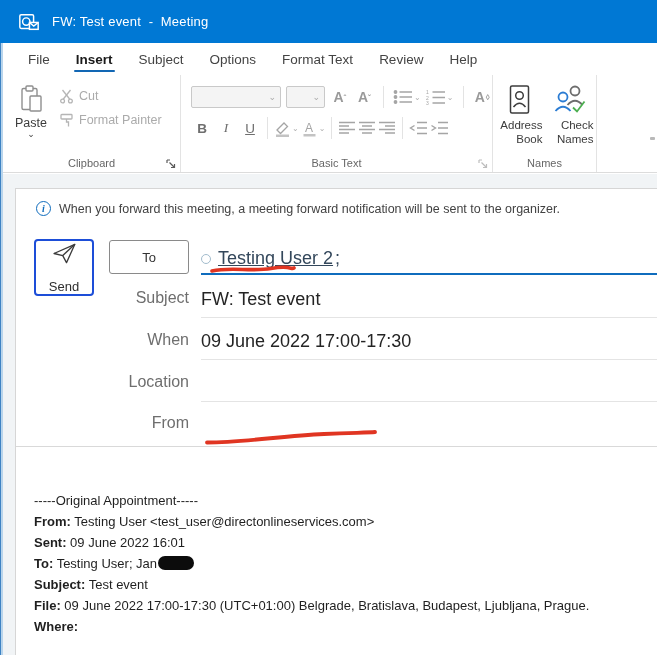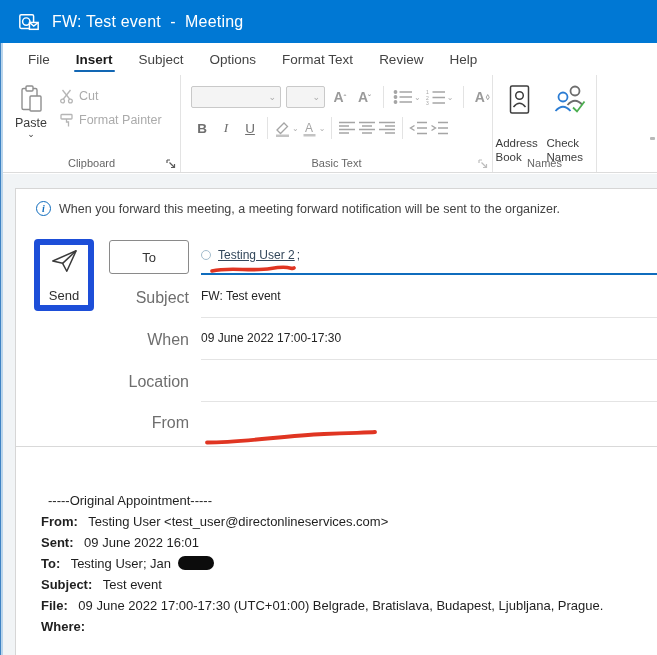--- a/index.html
+++ b/index.html
@@ -8,21 +8,21 @@
     position:relative; width:657px; height:655px; overflow:hidden;
     font-family:"Liberation Sans", sans-serif; background:#fff;
     -webkit-font-smoothing:antialiased;
   }
   
   .titlebar {
     position:absolute; top:0; left:0; right:0; height:43px;
     background:#0078d4; display:flex; align-items:center; color:#fff;
   }
   .titlebar .appicon { margin-left:18px; width:22px; height:22px; }
-  .titlebar .title { margin-left:12px; font-size:16px; white-space:pre; letter-spacing:.2px; }
+  .titlebar .title { margin-left:12px; font-size:13px; white-space:pre; letter-spacing:.2px; }
   
   .menubar {
     position:absolute; top:43px; left:3px; right:0; height:32px;
     background:#fff; display:flex; align-items:center; padding-left:12px;
   }
   .menu-item {
     position:relative; padding:0 13px; font-size:13.5px; color:#444;
     height:100%; display:flex; align-items:center; cursor:default;
   }
   .menu-item.active { color:#1a1a1a; font-weight:700; }
@@ -62,66 +62,66 @@
   .combo.font { width:92px; }
   .combo.size { width:40px; }
   .fmt { color:#9a9a9a; font-size:14px; display:flex; align-items:center; justify-content:center; height:20px; }
   .fmt.letter { width:20px; font-weight:700; }
   .vsep { width:1px; height:22px; background:#e3e3e3; margin:0 4px; }
   .bt-chev { font-size:8px; color:#b0b0b0; margin-left:1px; }
   .biu { width:22px; height:20px; display:flex; align-items:center; justify-content:center;
          font-size:13.5px; color:#6e6e6e; }
   .g-names { width:104px; display:flex; justify-content:center; gap:4px; }
   .bigbtn { width:47px; padding-top:9px; display:flex; flex-direction:column; align-items:center; }
-  .bigbtn .blabel { margin-top:20px; font-size:11.5px; color:#3c3c3c; text-align:left; line-height:14px; width:47px; }
+  .bigbtn .blabel { margin-top:2px; font-size:11.5px; color:#3c3c3c; text-align:right; line-height:14px; width:47px; }
   .g-partial { border-right:none; flex:1; position:relative; }
   .partial-mark { position:absolute; top:62px; right:2px; width:5px; height:3px; background:#b9b9b9; border-radius:1px; }
   
   .left-strip { position:absolute; left:0; top:43px; bottom:0; width:3px;
     background:linear-gradient(90deg,#3e83c4 0 1px,#b9d5ec 1px 3px); }
   .content-bg { position:absolute; top:174px; left:3px; right:0; bottom:0; background:#f1f4f6; }
   .panel {
     position:absolute; top:188px; left:15px; right:0; bottom:0;
     background:#fff; border-top:1px solid #d6d6d6; border-left:1px solid #d6d6d6;
   }
   .infobar { position:absolute; top:12px; left:20px; right:10px; display:flex; align-items:center; gap:8px; }
   .info-icon {
     width:15px; height:15px; border:1.5px solid #0f6cbd; border-radius:50%; flex:none;
     color:#0f6cbd; font-size:10px; font-style:italic; font-family:"Liberation Serif",serif;
     display:flex; align-items:center; justify-content:center; font-weight:700;
   }
   .info-text { font-size:12.5px; color:#424242; }
   .send-btn {
-    position:absolute; left:18px; top:50px; width:60px; height:72px;
-    border:6px solid #1d4ed8; border-radius:4px; background:#fff;
+    position:absolute; left:18px; top:50px; width:60px; height:57px;
+    border:2px solid #1d4ed8; border-radius:4px; background:#fff;
     display:flex; flex-direction:column; align-items:center; justify-content:center; gap:13px;
   }
   .send-btn .slabel { font-size:13px; color:#2f2f2f; }
   .to-btn {
     position:absolute; left:93px; top:51px; width:80px; height:34px;
     border:1px solid #8a8a8a; border-radius:3px; background:#fff;
     display:flex; align-items:center; justify-content:center; font-size:13px; color:#333;
   }
   .field-label { position:absolute; left:93px; width:80px; text-align:right; font-size:16px; color:#6e6e6e; }
-  .field-value { position:absolute; left:185px; font-size:12px; color:#242424; }
+  .field-value { position:absolute; left:185px; font-size:18px; color:#242424; }
   .to-line { position:absolute; left:185px; right:0; top:84px; height:2px; background:#0f6cbd; }
   .sep { position:absolute; left:185px; right:0; height:1px; background:#e4e4e4; }
   .sep-full { position:absolute; left:0; right:0; top:257px; height:1px; background:#d9d9d9; }
   .to-value { top:59px; display:flex; align-items:center; gap:7px; }
   .presence { width:10px; height:10px; border:1.5px solid #a3bccd; border-radius:50%; background:#fff; }
   .rcpt { color:#33475b; text-decoration:underline; }
   .rcpt-suffix { color:#33475b; }
   .from-value { top:223px; display:flex; align-items:center; }
   .from-value .lnk { color:#33475b; text-decoration:underline; }
   .redaction { display:inline-block; width:37px; height:15px; background:#0c0c0c; border-radius:8px; margin:0 4px 0 1px; }
   .mid { color:#242424; margin:0 5px 0 2px; }
   .scribble { position:absolute; pointer-events:none; }
   
   .mailbody { position:absolute; left:18px; top:301px; right:8px; font-size:13px; color:#1f1f1f; line-height:21px; }
-  .bodyline b, .bodyline span { white-space:pre-wrap;margin-left:7px; }
+  .bodyline b, .bodyline span { white-space:pre-wrap; }
   .bodyline b { font-weight:700; }
   .redaction-sm { display:inline-block; width:36px; height:14px; background:#0c0c0c; border-radius:7px; vertical-align:-2px; margin-left:1px; }
 </style>
 </head>
 <body>
 
 <div class="window">
 
   <div class="titlebar">
     <svg class="appicon" viewBox="0 0 24 24" fill="none" stroke="#ffffff" stroke-width="1.6">

